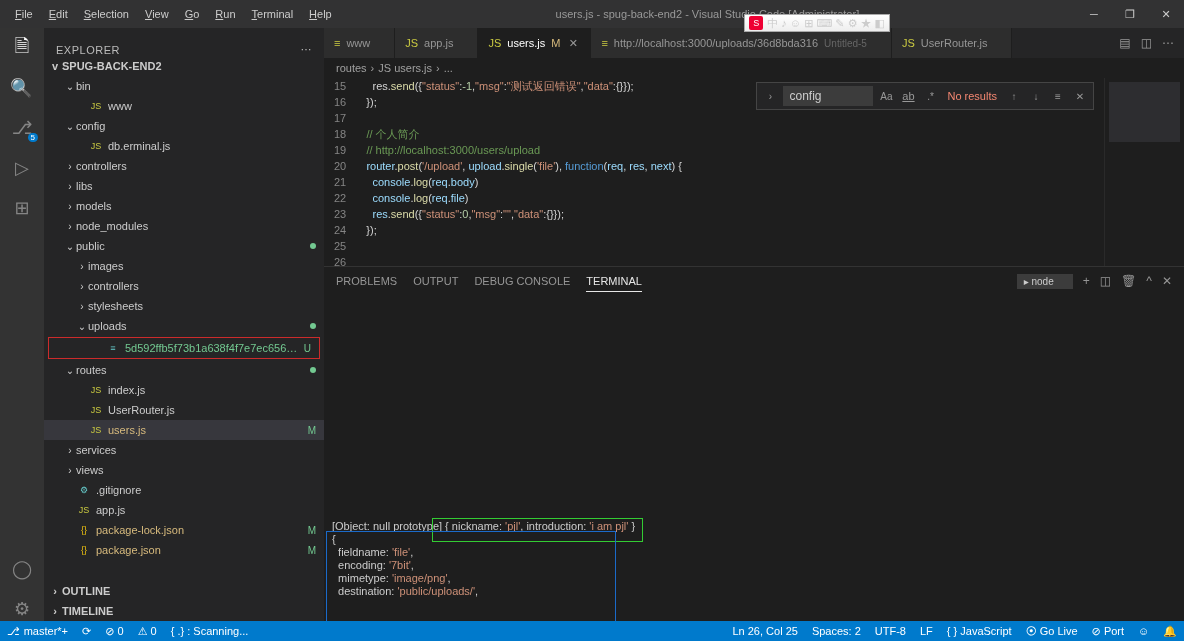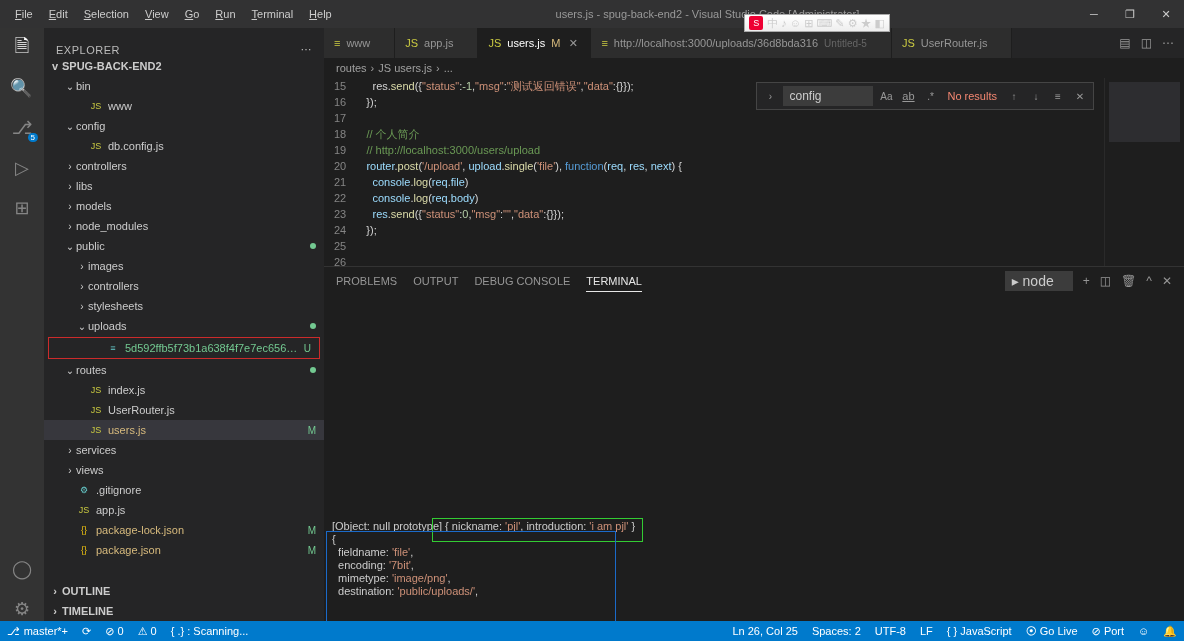--- a/index.html
+++ b/index.html
@@ -52,21 +52,21 @@
 .mini-content{margin:4px;background:#2d2d30;height:60px;font-size:2px;color:#555;overflow:hidden}
 .search-widget{position:absolute;top:4px;right:90px;background:#252526;border:1px solid #454545;display:flex;align-items:center;height:28px;padding:0 4px;gap:4px}
 .search-in{background:#3c3c3c;border:none;color:#ccc;padding:3px 6px;width:90px;outline:none;font-size:12px}
 .search-ico{width:18px;height:18px;display:flex;align-items:center;justify-content:center;color:#999;font-size:10px;cursor:pointer}
 .no-res{color:#f48771;font-size:11px;padding:0 4px}
 .panel{height:355px;background:#1e1e1e;border-top:1px solid #333;display:flex;flex-direction:column}
 .panel-tabs{height:28px;display:flex;align-items:center;padding:0 12px;gap:16px;font-size:10px;color:#969696}
 .ptab{cursor:pointer;padding:4px 0}
 .ptab.active{color:#e7e7e7;border-bottom:1px solid #e7e7e7}
 .panel-actions{margin-left:auto;display:flex;gap:10px;align-items:center;font-size:11px}
-.sel-node{background:#3c3c3c;border:1px solid #3c3c3c;padding:1px 18px 1px 6px;color:#ccc;font-size:14px}
+.sel-node{background:#3c3c3c;border:1px solid #3c3c3c;padding:1px 18px 1px 6px;color:#ccc;font-size:10px}
 .term{flex:1;font-family:Consolas,monospace;font-size:11px;padding:4px 8px;line-height:13px;overflow:hidden;position:relative}
 .term-line{white-space:pre;color:#ccc}
 .box-green{position:absolute;border:1px solid #3c3;pointer-events:none}
 .box-blue{position:absolute;border:1px solid #1b6ac9;pointer-events:none}
 .ts{color:#ce9178}
 .statusbar{height:20px;background:#007acc;display:flex;align-items:center;color:#fff;font-size:11px}
 .sb-item{padding:0 7px;display:flex;align-items:center;gap:4px;cursor:pointer;height:100%}
 .sb-spacer{flex:1}
 .ime-bar{position:absolute;top:14px;right:294px;background:linear-gradient(#fff,#eee);border:1px solid #aaa;height:18px;display:flex;align-items:center;padding:0 4px;gap:4px;z-index:50}
 .ime-s{width:14px;height:14px;background:#e03;color:#fff;font-size:9px;display:flex;align-items:center;justify-content:center;border-radius:2px}
@@ -132,21 +132,21 @@
           <span class="tree-ico" style="color:#cbcb41;font-size:9px">JS</span>
           <span class="tree-label">www</span>
         </div>
         <div class="tree-item" style="padding-left: 20px;">
           <span class="tree-chev">⌄</span>
           <span class="tree-label">config</span>
         </div>
         <div class="tree-item" style="padding-left: 32px;">
           <span class="tree-chev"></span>
           <span class="tree-ico" style="color:#cbcb41;font-size:9px">JS</span>
-          <span class="tree-label">db.config.js</span>
+          <span class="tree-label">db.erminal.js</span>
         </div>
         <div class="tree-item" style="padding-left: 20px;">
           <span class="tree-chev">›</span>
           <span class="tree-label">controllers</span>
         </div>
         <div class="tree-item" style="padding-left: 20px;">
           <span class="tree-chev">›</span>
           <span class="tree-label">libs</span>
         </div>
         <div class="tree-item" style="padding-left: 20px;">
@@ -308,22 +308,22 @@
               <div>25</div>
               <div>26</div>
             </div>
           <div class="lines" id="lines">
               <div>    res.<span class="fn">send</span>({<span class="s">"status"</span>:<span class="nm">-1</span>,<span class="s">"msg"</span>:<span class="s">"测试返回错误"</span>,<span class="s">"data"</span>:{}});</div>
               <div>  });</div>
               <div></div>
               <div>  <span class="cm">// 个人简介</span></div>
               <div>  <span class="cm">// </span><span class="lnk">http://localhost:3000/users/upload</span></div>
               <div>  <span class="pr">router</span>.<span class="fn">post</span>(<span class="s">'/upload'</span>, <span class="pr">upload</span>.<span class="fn">single</span>(<span class="s">'file'</span>), <span class="k">function</span>(<span class="pr">req</span>, <span class="pr">res</span>, <span class="pr">next</span>) {</div>
+              <div>    <span class="pr">console</span>.<span class="fn">log</span>(<span class="pr">req</span>.<span class="pr">body</span>)</div>
               <div>    <span class="pr">console</span>.<span class="fn">log</span>(<span class="pr">req</span>.<span class="pr">file</span>)</div>
-              <div>    <span class="pr">console</span>.<span class="fn">log</span>(<span class="pr">req</span>.<span class="pr">body</span>)</div>
               <div>    <span class="pr">res</span>.<span class="fn">send</span>({<span class="s">"status"</span>:<span class="nm">0</span>,<span class="s">"msg"</span>:<span class="s">""</span>,<span class="s">"data"</span>:{}});</div>
               <div>  });</div>
               <div></div>
             </div>
         </div>
       </div>
       <div class="minimap">
         <div class="mini-content"></div>
       </div>
       <div class="search-widget">

